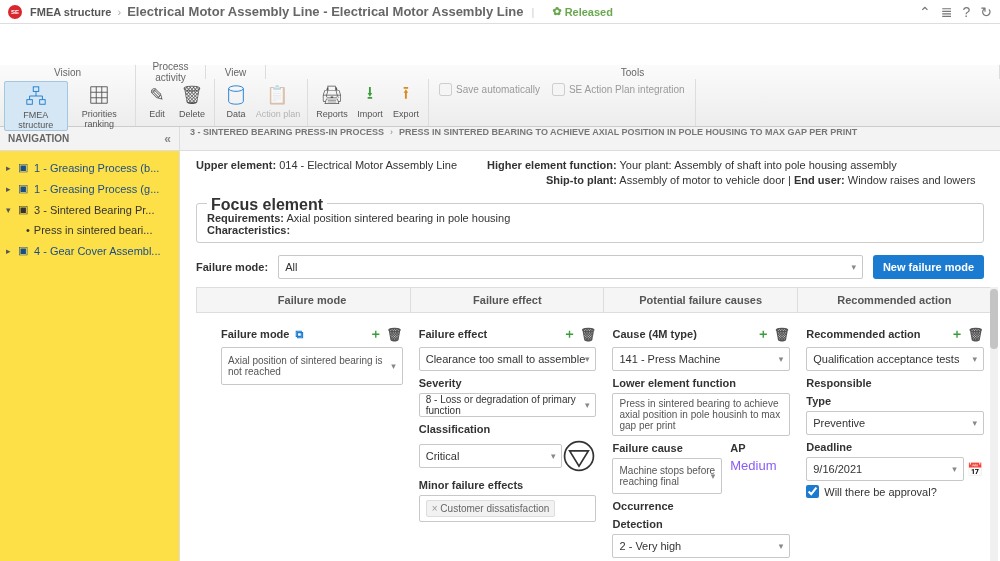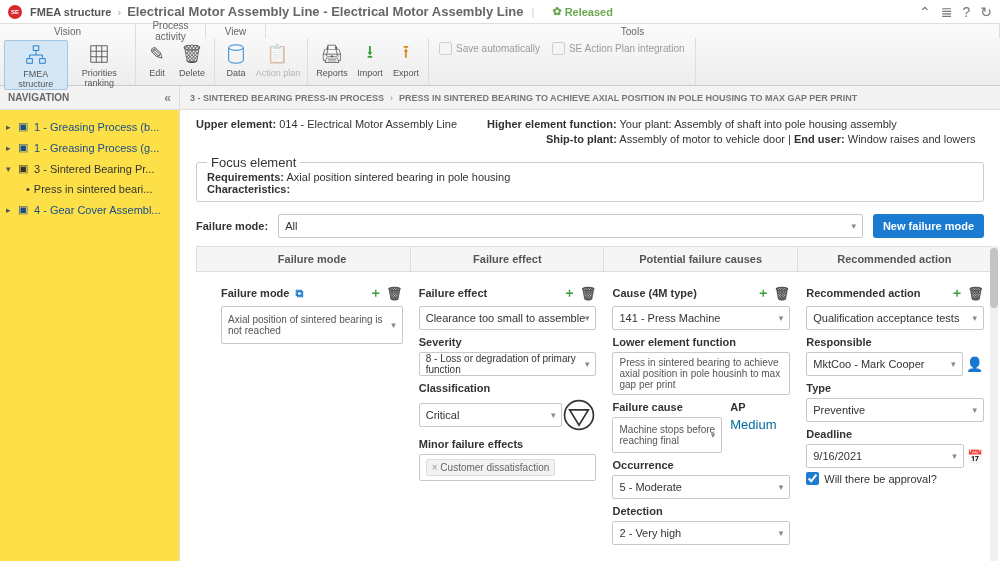--- a/index.html
+++ b/index.html
@@ -7,21 +7,21 @@
 .top-header { height: 24px; background: #fff; border-bottom: 1px solid #ddd; display: flex; align-items: center; padding: 0 8px; }
 .logo { width: 14px; height: 14px; background: #d9272e; border-radius: 50%; display: inline-flex; align-items: center; justify-content: center; color: #fff; font-size: 6px; font-weight: bold; margin-right: 8px; }
 .bc-item { color: #555; font-weight: bold; }
 .bc-main { color: #666; font-weight: bold; font-size: 13px; }
 .bc-sep { margin: 0 6px; color: #aaa; }
 .status-pill { color: #6aa84f; font-weight: bold; margin-left: 10px; display: flex; align-items: center; }
 .gear { color: #6aa84f; margin-right: 3px; }
 .top-right { margin-left: auto; display: flex; gap: 10px; color: #777; font-size: 14px; }
 .top-right span { cursor: pointer; }
 
-.ribbon { height: 62px; background: linear-gradient(#fbfbfb,#ededed); border-bottom: 1px solid #ccc; position: relative; }
+.ribbon { height: 62px; background: linear-gradient(#fbfbfb,#ededed); border-bottom: 1px solid #ccc; position: relative; margin-top: 41px; }
 .ribbon-tabs { position: absolute; top: 0; left: 0; right: 0; height: 14px; display: flex; font-size: 10px; color: #666; text-align: center; }
 .rtab { border-right: 1px solid #ddd; display: flex; align-items: center; justify-content: center; }
 .rtab.vision { width: 136px; }
 .rtab.pa2 { width: 70px; }
 .rtab.view { width: 60px; }
 .ribbon-body { position: absolute; top: 14px; left: 0; right: 0; bottom: 0; display: flex; }
 .rgroup { border-right: 1px solid #ddd; display: flex; align-items: flex-start; padding: 2px 4px; }
 .rbtn { width: 48px; text-align: center; font-size: 9px; color: #555; cursor: pointer; }
 .rbtn.sel { background: #d5e6f4; border: 1px solid #a5c6e0; border-radius: 2px; }
 .rbtn-icon { height: 24px; display: flex; align-items: center; justify-content: center; font-size: 18px; margin: 2px 0; }
@@ -34,27 +34,27 @@
 .nav-head { height: 24px; background: #f3f3f3; border-bottom: 1px solid #ddd; display: flex; align-items: center; padding: 0 8px; font-weight: bold; color: #666; font-size: 10px; }
 .nav-collapse { margin-left: auto; font-size: 12px; color: #888; cursor: pointer; }
 .tree { padding: 6px 4px; }
 .tree-item { padding: 4px 2px; display: flex; align-items: center; cursor: pointer; color: #1a4d8a; white-space: nowrap; overflow: hidden; text-overflow: ellipsis; }
 .tree-item .tw { width: 10px; color: #555; font-size: 9px; margin-right: 2px; }
 .tree-item .ic { width: 12px; margin-right: 4px; display:inline-flex; }
 .tree-item.child { padding-left: 22px; color: #333; }
 .tree-item.sel { color: #333; }
 
 .main { flex: 1; display: flex; flex-direction: column; overflow: hidden; }
-.crumb2 { height: 24px; background: #f3f3f3; border-bottom: 1px solid #ddd; display: flex; align-items: center; padding: 0 10px; font-size: 9px; font-weight: bold; color: #777; }
+.crumb2 { height: 24px; background: #f3f3f3; border-bottom: 1px solid #ddd; display: flex; align-items: flex-start; padding: 0 10px; font-size: 9px; font-weight: bold; color: #777; }
 .crumb2 .sep { margin: 0 6px; color: #aaa; }
 .info-sec { padding: 8px 16px; font-size: 11px; color: #333; }
 .info-row { display: flex; gap: 30px; margin-bottom: 3px; }
 .lbl { font-weight: bold; }
 .focus-box { border: 1px solid #ccc; border-radius: 3px; margin: 6px 16px 10px; padding: 8px 10px 6px; position: relative; }
-.focus-box .legend { position: absolute; top: -8px; left: 10px; background: #fff; padding: 0 4px; font-weight: normal; font-size: 13px; }
+.focus-box .legend { position: absolute; top: -8px; left: 10px; background: #fff; padding: 0 4px; font-weight: bold; font-size: 16px; }
 .filter-row { display: flex; align-items: center; padding: 2px 16px 8px; gap: 10px; }
 .filter-row .dd { flex: 1; }
 .dd, .sel-box { border: 1px solid #c8c8c8; border-radius: 2px; height: 24px; display: flex; align-items: center; padding: 0 6px; background: #fff; cursor: pointer; position: relative; }
 .dd::after, .sel-box::after { content: "▾"; position: absolute; right: 6px; color: #888; font-size: 9px; }
 .btn-primary { background: #1b7bd0; color: #fff; border: none; border-radius: 3px; padding: 6px 10px; cursor: pointer; font-size: 11px; font-weight: bold; }
 
 .grid { flex: 1; overflow: auto; padding: 0 8px 0 16px; position: relative; }
 .grid-head { display: flex; background: #f5f5f5; border: 1px solid #ddd; }
 .col { padding: 6px 8px; font-weight: bold; text-align: center; color: #555; border-right: 1px solid #ddd; }
 .col:last-child { border-right: none; }
@@ -67,21 +67,21 @@
 .icon-btns { display: inline-flex; gap: 4px; margin-left: 6px; align-items:center; }
 .icon-btns span { cursor: pointer; font-size: 13px; }
 .plus { color: #3a9d3a; font-weight: bold; }
 .trash { color: #555; }
 .tag { display: inline-block; background: #f2f2f2; border: 1px solid #ddd; border-radius: 2px; padding: 2px 5px; font-size: 10px; color: #666; }
 .tgt { width: 34px; height: 34px; }
 .cb-row { display: flex; align-items: center; gap: 5px; margin-top:4px; }
 .cb-row input { accent-color: #1b7bd0; }
 .person { color: #1b7bd0; font-size: 14px; margin-left: 4px; }
 .cal { color: #555; font-size: 13px; margin-left: 4px; }
-.ap-lbl { font-weight:bold; } .ap-val { color:#0369a1; }
+.ap-lbl { font-weight:bold; } .ap-val { color:#8b5cf6; }
 .scroll-ind { position: absolute; right: 2px; top: 0; width: 8px; height: 100%; background: #f0f0f0; }
 .scroll-thumb { position:absolute; right:2px; top:2px; width:8px; height:60px; background:#c4c4c4; border-radius:4px;}
 </style>
 </head>
 <body>
 
 <div class="top-header">
   <span class="logo">SE</span>
   <span class="bc-item">FMEA structure</span>
   <span class="bc-sep">›</span>
@@ -321,47 +321,38 @@
               <div class="ta sel-box" style="height:36px">
                   <span style="font-size:10px">Machine stops before reaching final</span>
                 </div>
             </div>
             <div style="width:60px">
               <div class="field-lbl ap-lbl">AP</div>
               <div class="ap-val" style="font-size:13px">Medium</div>
             </div>
           </div>
           <div class="field-lbl">Occurrence</div>
-          <div class="sel-box">
-              <span>5 - Moderate</span>
-            </div>
           <div class="field-lbl">Detection</div>
           <div class="sel-box">
               <span>2 - Very high</span>
             </div>
         </div>
 
         <div class="cell c4">
           <div class="field-lbl">
               <span>Recommended action</span>
             <span class="icon-btns" style="margin-left:auto">
                 <span class="plus">＋</span>
                 <span class="trash">🗑</span>
               </span>
           </div>
           <div class="sel-box">
               <span>Qualification acceptance tests</span>
             </div>
           <div class="field-lbl">Responsible</div>
-          <div style="display:flex;align-items:center">
-            <div class="sel-box" style="flex:1">
-                <span>MktCoo - Mark Cooper</span>
-              </div>
-            <span class="person">👤</span>
-          </div>
           <div class="field-lbl">Type</div>
           <div class="sel-box">
               <span>Preventive</span>
             </div>
           <div class="field-lbl">Deadline</div>
           <div style="display:flex;align-items:center">
             <div class="sel-box" style="flex:1">
                 <span>9/16/2021</span>
               </div>
             <span class="cal">📅</span>

